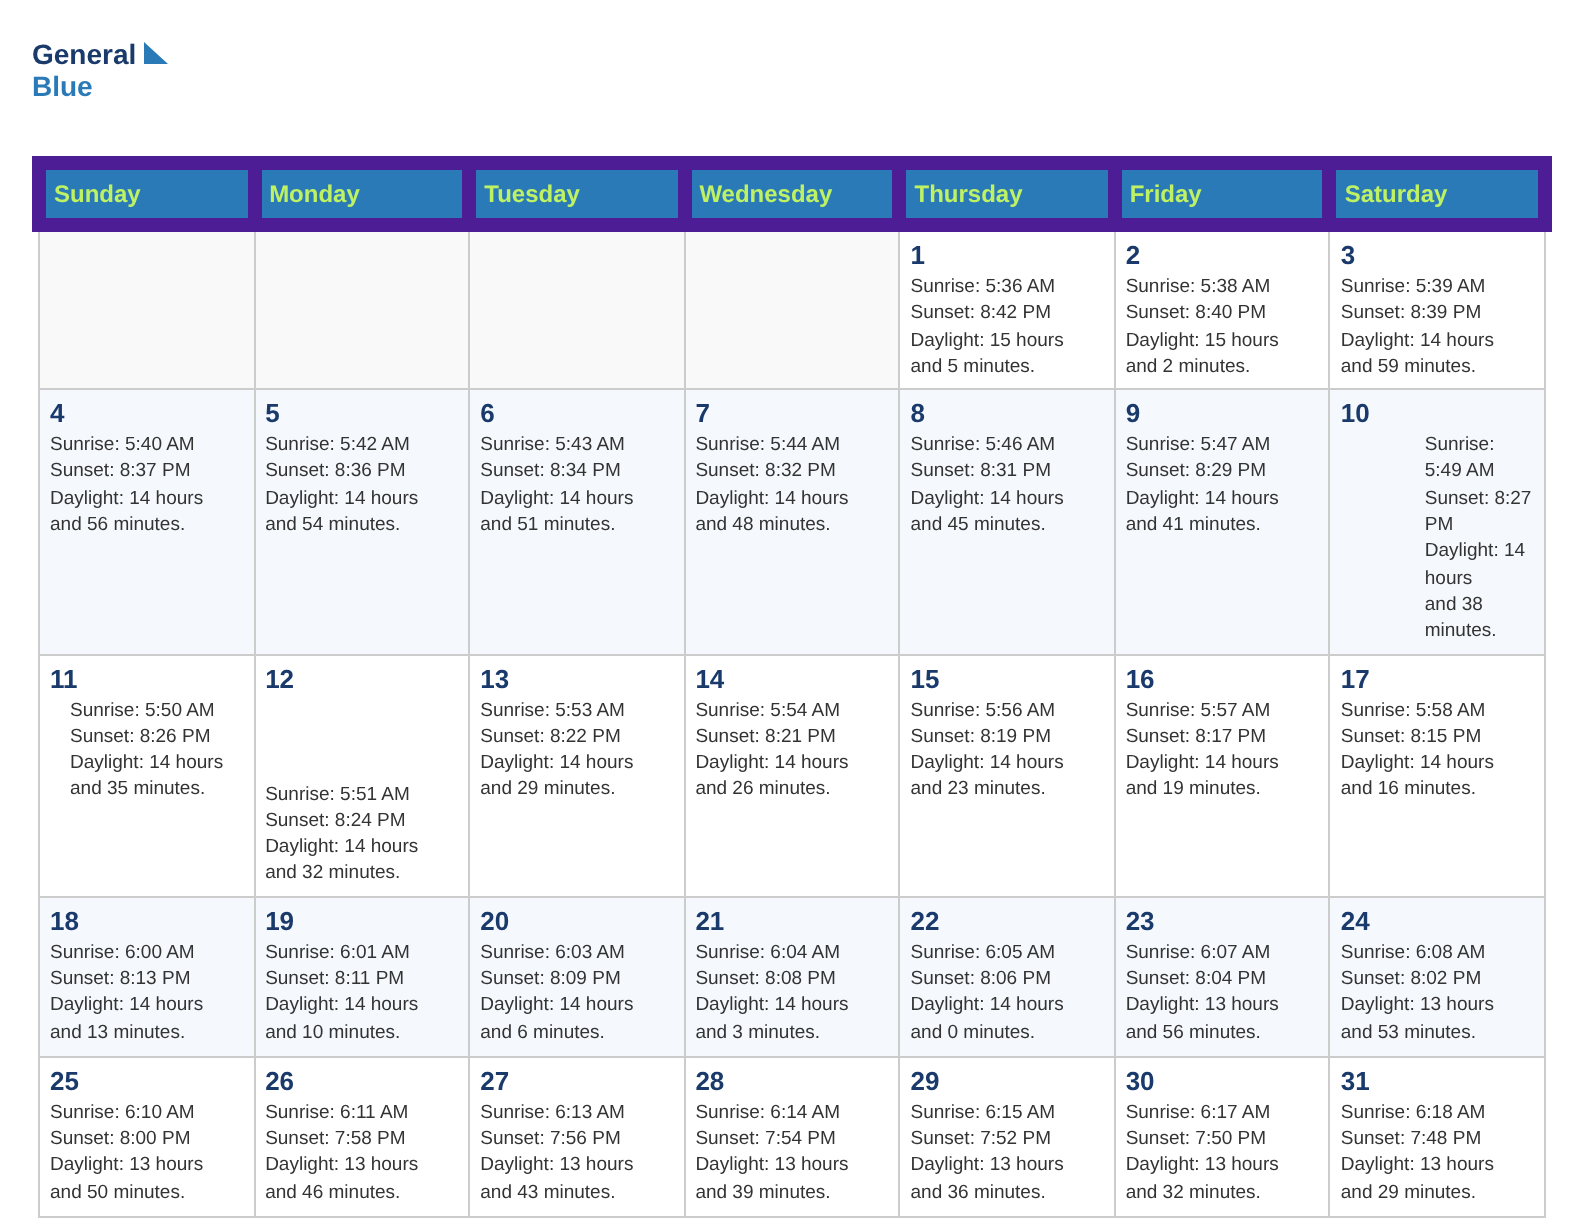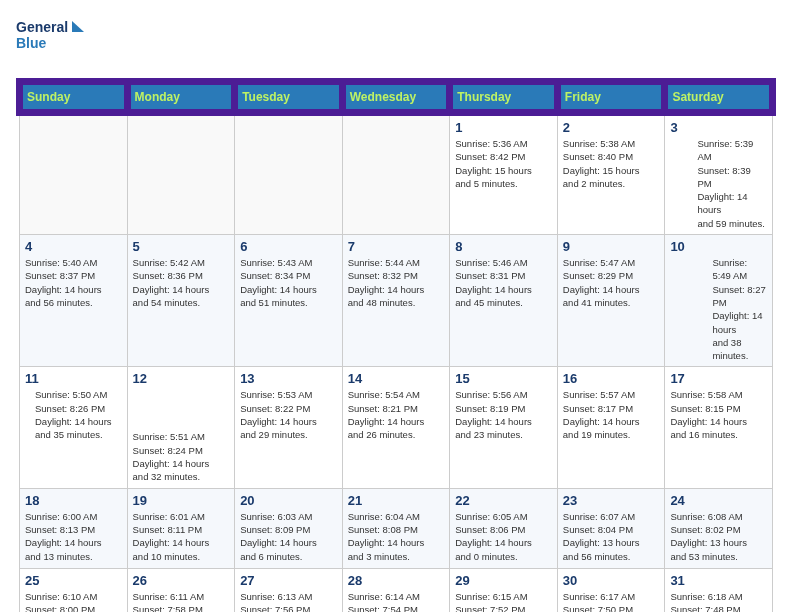--- a/index.html
+++ b/index.html
@@ -117,21 +117,21 @@
         </td>
         <td>
           <span class="day-number">2</span>
           <div class="day-info" style="white-space: pre-line;">Sunrise: 5:38 AM
 Sunset: 8:40 PM
 Daylight: 15 hours
 and 2 minutes.</div>
         </td>
         <td>
           <span class="day-number">3</span>
-          <div class="day-info" style="white-space: pre-line; margin-left: 27px;">Sunrise: 5:39 AM
+          <div class="day-info" style="white-space: pre-line;">Sunrise: 5:39 AM
 Sunset: 8:39 PM
 Daylight: 14 hours
 and 59 minutes.</div>
         </td>
       </tr>
       <tr>
         <td>
           <span class="day-number">4</span>
           <div class="day-info" style="white-space: pre-line;">Sunrise: 5:40 AM
 Sunset: 8:37 PM

